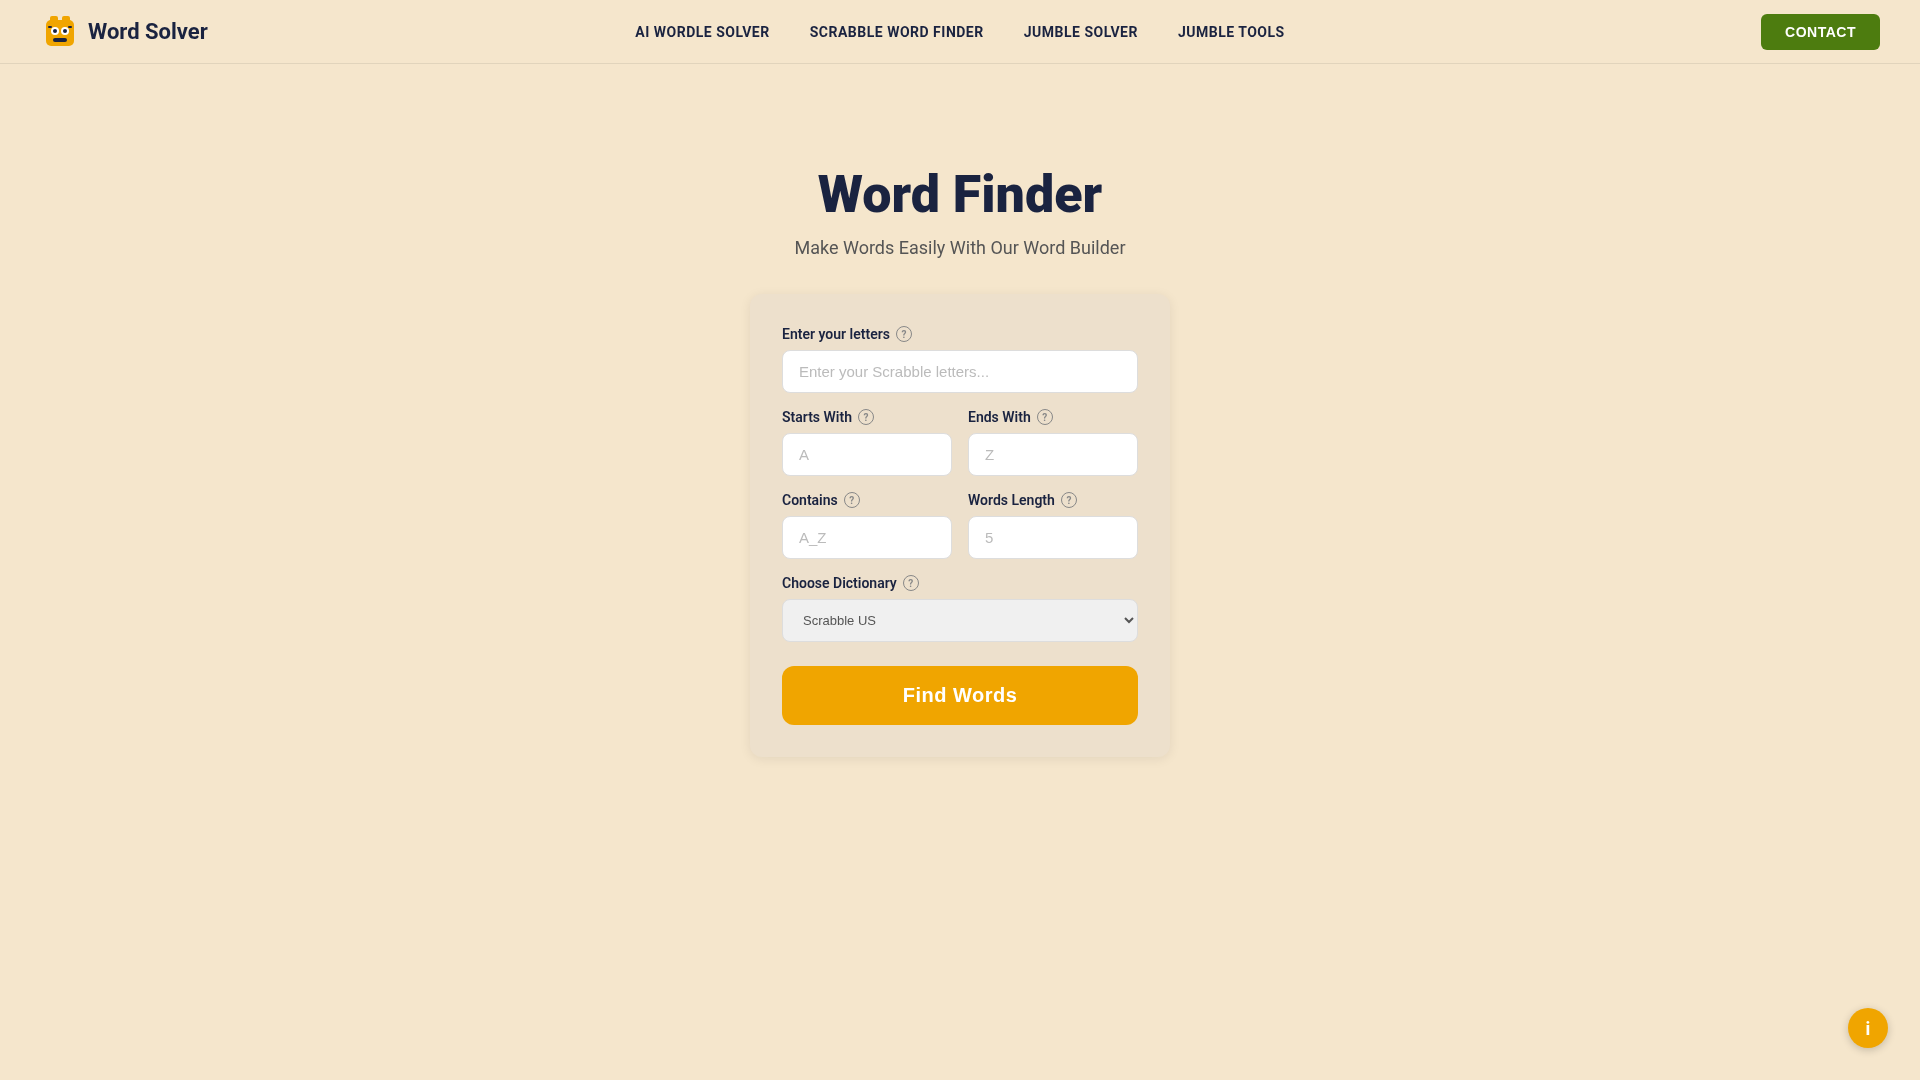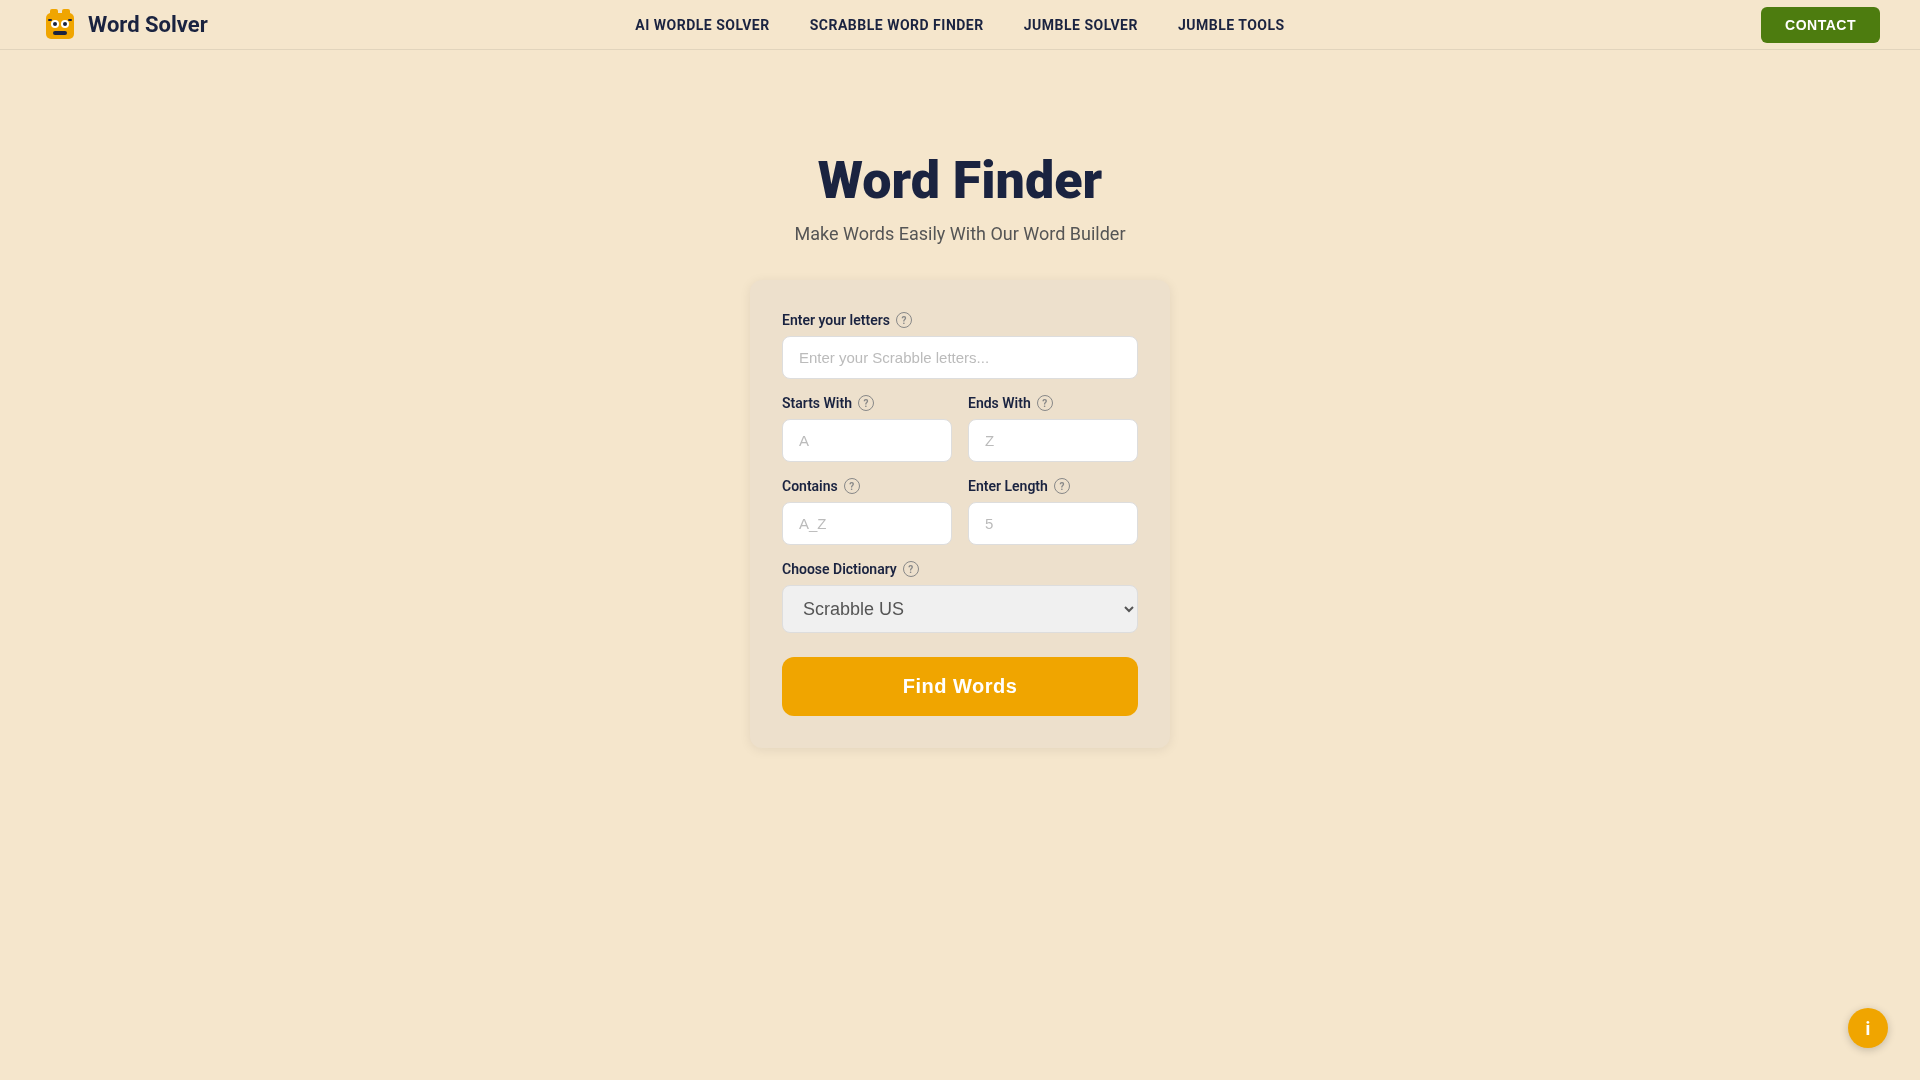--- a/index.html
+++ b/index.html
@@ -14,21 +14,21 @@
       min-height: 1080px;
       width: 1920px;
     }
 
     
     header {
       display: flex;
       align-items: center;
       justify-content: space-between;
       padding: 0 40px;
-      height: 50px;
+      height: 64px;
       background-color: #f5e6cc;
       border-bottom: 1px solid rgba(0,0,0,0.08);
       position: relative;
     }
 
     .logo-container {
       display: flex;
       align-items: center;
       gap: 8px;
       text-decoration: none;
@@ -162,21 +162,21 @@
     .row-fields .field-group {
       flex: 1;
       margin-bottom: 0;
     }
 
     .select-input {
       width: 100%;
       padding: 12px 16px;
       border: 1px solid #ddd;
       border-radius: 8px;
-      font-size: 18px;
+      font-size: 13px;
       color: #555;
       background: #f0f0f0;
       outline: none;
       cursor: pointer;
       appearance: auto;
     }
 
     .find-words-btn {
       width: 100%;
       padding: 18px;
@@ -280,21 +280,21 @@
     <div class="row-fields">
       <div class="field-group">
         <div class="field-label">
           <span>Contains</span>
           <span class="help-icon">?</span>
         </div>
         <input type="text" class="text-input" placeholder="A_Z" style="">
       </div>
       <div class="field-group">
         <div class="field-label">
-          <span>Enter Length</span>
+          <span>Words Length</span>
           <span class="help-icon">?</span>
         </div>
         <input type="text" class="text-input" placeholder="5" style="">
       </div>
     </div>
 
     
     <div class="field-group">
       <div class="field-label">
         <span>Choose Dictionary</span>

